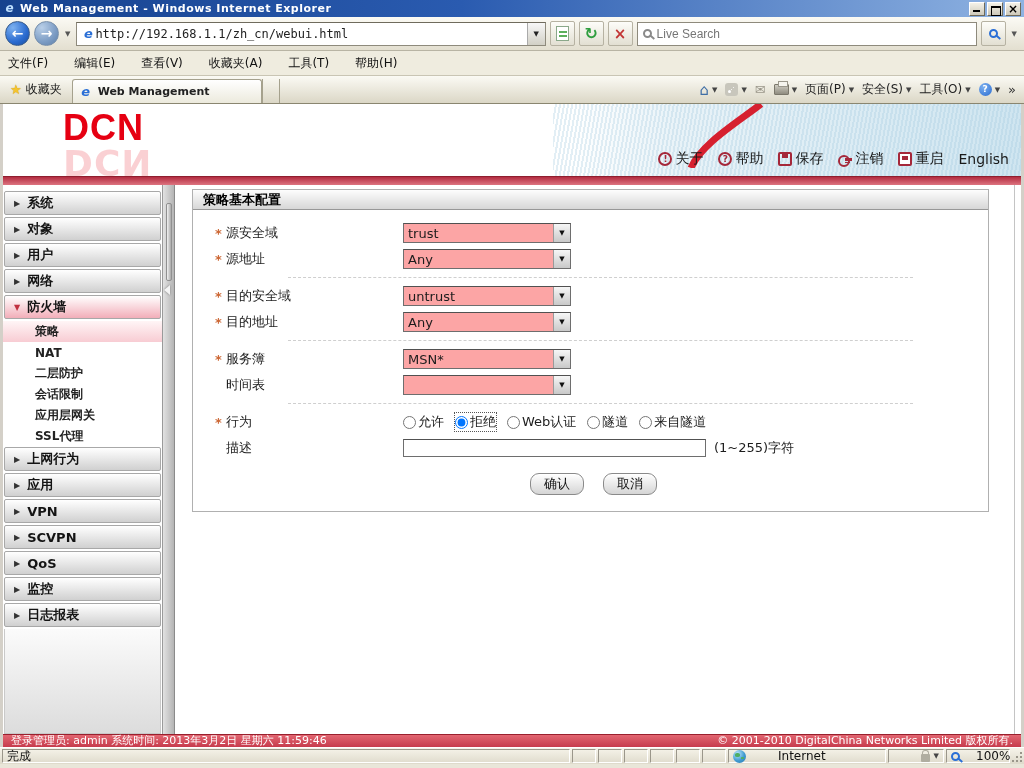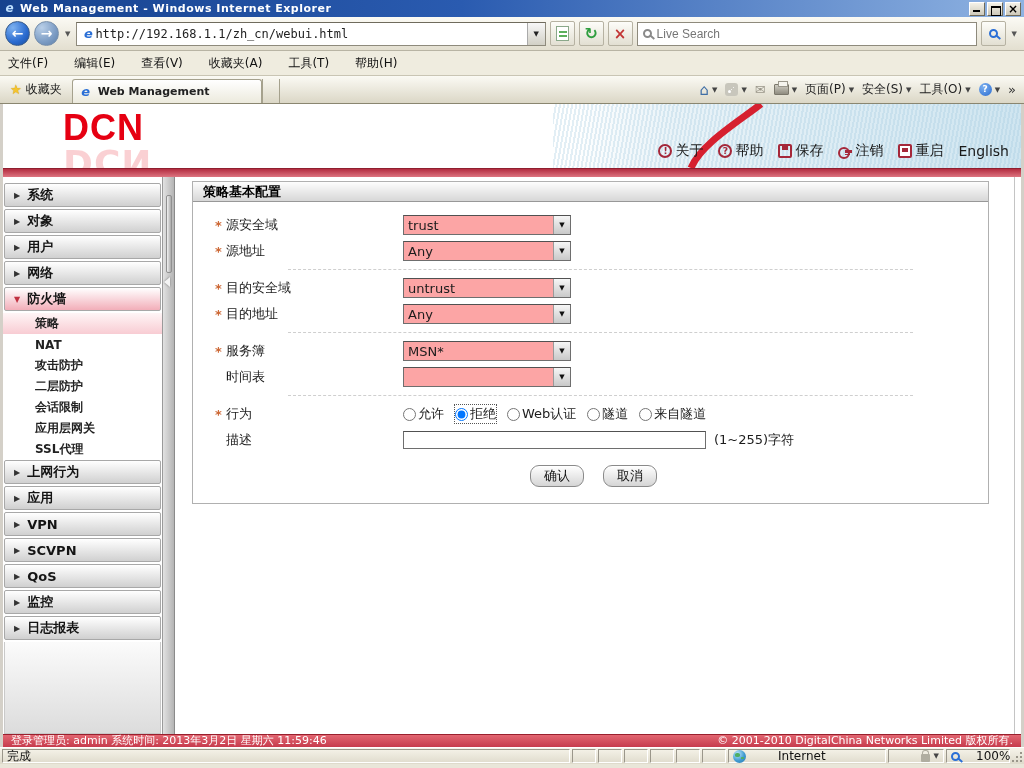--- a/index.html
+++ b/index.html
@@ -68,21 +68,21 @@
   .ico-mail { color:#9a968a; font-size:13px; }
   .ico-print { width:15px; height:11px; background:linear-gradient(#cfccc2,#8f8c80); border:1px solid #7a776b; border-radius:1px; position:relative; }
   .ico-print::before { content:""; position:absolute; left:3px; top:-4px; width:8px; height:4px; background:#f5f4ee; border:1px solid #9a978b; }
   .ico-help { width:13px; height:13px; border-radius:50%; background:radial-gradient(circle at 35% 30%,#7db1f0,#2a6bd0); color:#fff; font-size:9px; font-weight:bold; text-align:center; line-height:13px; }
   .chev-more::after { content:"»"; font-size:13px; color:#333; }
 
   
   .page { height:643px; border-left:3px solid #d4d0c8; border-right:3px solid #d4d0c8; background:#fff;
     display:flex; flex-direction:column; }
 
-  .banner { height:64px; position:relative; flex:none;
+  .banner { height:72px; position:relative; flex:none;
     background:linear-gradient(90deg,#ffffff 0%,#ffffff 56%,#e9f3f8 66%,#cfe5f0 100%); overflow:hidden; }
   .banner::after { content:""; position:absolute; right:0; top:0; bottom:0; width:46%;
     background:repeating-linear-gradient(100deg, rgba(255,255,255,0) 0 2px, rgba(160,200,222,.30) 2px 4px); }
   .logo { position:absolute; left:60px; top:6px; font-size:36px; font-weight:bold; letter-spacing:1px;
     color:#e60012; font-family:"Liberation Sans","DejaVu Sans",sans-serif; line-height:36px; }
   .logo-reflect { position:absolute; left:60px; top:40px; font-size:36px; font-weight:bold; letter-spacing:1px;
     color:#e60012; transform:scaleY(-1); opacity:.18; line-height:36px; }
   .swoosh { position:absolute; left:640px; top:0; z-index:2; }
   .hlinks { position:absolute; right:12px; bottom:8px; display:flex; align-items:center; gap:15px;
     font-size:14px; color:#1a1a1a; z-index:3; }
@@ -320,23 +320,20 @@
           <span class="arr">▼</span>
           <span>防火墙</span>
         </div>
       <div class="sub-item selected">
           <span>策略</span>
         </div>
       <div class="sub-item">
           <span>NAT</span>
         </div>
       <div class="sub-item">
-          <span>攻击防护</span>
-        </div>
-      <div class="sub-item">
           <span>二层防护</span>
         </div>
       <div class="sub-item">
           <span>会话限制</span>
         </div>
       <div class="sub-item">
           <span>应用层网关</span>
         </div>
       <div class="sub-item">
           <span>SSL代理</span>

